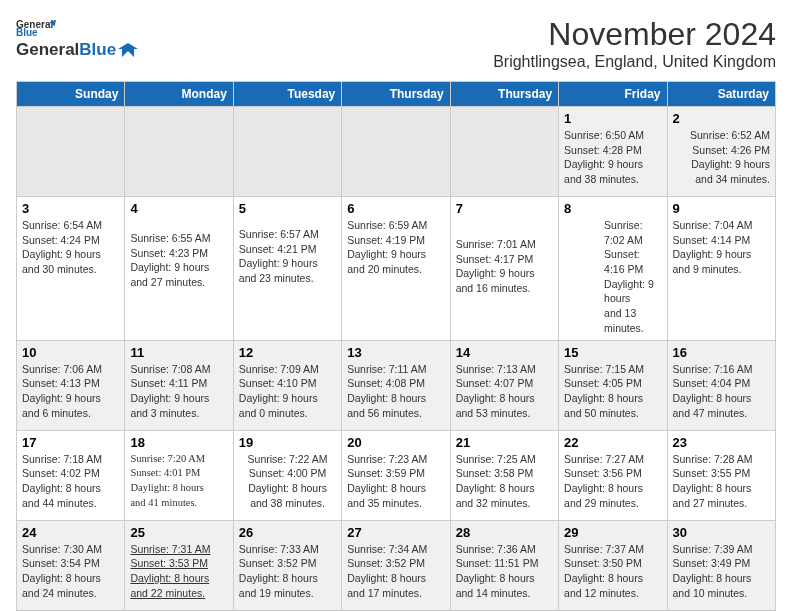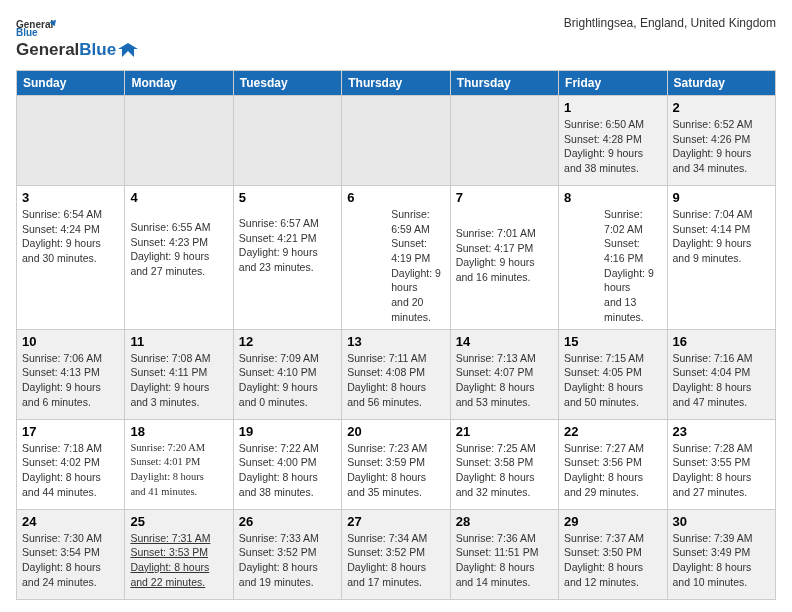--- a/index.html
+++ b/index.html
@@ -27,32 +27,32 @@
     }
     .title-area {
       text-align: right;
     }
     .month-title {
       font-size: 32px;
       font-weight: normal;
       color: #333;
     }
     .location-title {
-      font-size: 12px;
+      font-size: 16px;
       color: #333;
     }
     .calendar {
       width: 100%;
       border-collapse: collapse;
       font-size: 11px;
     }
     .calendar th {
       background: #1a6bb5;
       color: #fff;
-      text-align: left;
+      text-align: right;
       padding: 5px 6px;
       font-size: 12px;
       border: 1px solid #ccc;
     }
     .calendar td {
       border: 1px solid #ccc;
       vertical-align: top;
       padding: 4px 5px;
       height: 90px;
       width: 107px;
@@ -91,20 +91,21 @@
     </svg>
     <div style="display:flex;align-items:center;margin-top:2px;">
       <span style="font-size:17px;font-weight:bold;color:#333;">General</span>
       <span style="font-size:17px;font-weight:bold;color:#1a6bb5;margin-left:0;">Blue</span>
       <svg width="20" height="18" viewBox="0 0 20 18" style="margin-left:2px;">
         <polygon points="10,2 20,8 16,8 16,16 10,10 4,16 4,8 0,8" fill="#1a6bb5"></polygon>
       </svg>
     </div>
   </div>
   <div class="title-area">
+    <div class="month-title">November 2024</div>
     <div class="location-title">Brightlingsea, England, United Kingdom</div>
   </div>
 </div>
 
 <table class="calendar">
   <thead>
     <tr>
     <th>Sunday</th>
         <th>Monday</th>
         <th>Tuesday</th>
@@ -123,21 +124,21 @@
         <td class="empty"></td>
         <td>
           <span class="day-number">1</span>
           <div class="day-info" style="white-space: pre-line;">Sunrise: 6:50 AM
 Sunset: 4:28 PM
 Daylight: 9 hours
 and 38 minutes.</div>
         </td>
         <td>
           <span class="day-number">2</span>
-          <div class="day-info" style="white-space: pre-line;">Sunrise: 6:52 AM
+          <div class="day-info" style="white-space: pre-line; text-align: right;">Sunrise: 6:52 AM
 Sunset: 4:26 PM
 Daylight: 9 hours
 and 34 minutes.</div>
         </td>
       </tr>
       <tr>
         <td>
           <span class="day-number">3</span>
           <div class="day-info" style="white-space: pre-line;">Sunrise: 6:54 AM
 Sunset: 4:24 PM
@@ -153,21 +154,21 @@
         </td>
         <td>
           <span class="day-number">5</span>
           <div class="day-info" style="white-space: pre-line; margin-top: 11px;">Sunrise: 6:57 AM
 Sunset: 4:21 PM
 Daylight: 9 hours
 and 23 minutes.</div>
         </td>
         <td>
           <span class="day-number">6</span>
-          <div class="day-info" style="white-space: pre-line; margin-left: 44px;">Sunrise: 6:59 AM
+          <div class="day-info" style="white-space: pre-line;">Sunrise: 6:59 AM
 Sunset: 4:19 PM
 Daylight: 9 hours
 and 20 minutes.</div>
         </td>
         <td>
           <span class="day-number">7</span>
           <div class="day-info" style="white-space: pre-line; margin-top: 21px;">Sunrise: 7:01 AM
 Sunset: 4:17 PM
 Daylight: 9 hours
 and 16 minutes.</div>
@@ -248,21 +249,21 @@
         </td>
         <td>
           <span class="day-number">18</span>
           <div class="day-info" style="white-space: pre-line; font-family: Liberation Serif, serif;">Sunrise: 7:20 AM
 Sunset: 4:01 PM
 Daylight: 8 hours
 and 41 minutes.</div>
         </td>
         <td>
           <span class="day-number">19</span>
-          <div class="day-info" style="white-space: pre-line;">Sunrise: 7:22 AM
+          <div class="day-info" style="white-space: pre-line; text-align: center;">Sunrise: 7:22 AM
 Sunset: 4:00 PM
 Daylight: 8 hours
 and 38 minutes.</div>
         </td>
         <td>
           <span class="day-number">20</span>
           <div class="day-info" style="white-space: pre-line;">Sunrise: 7:23 AM
 Sunset: 3:59 PM
 Daylight: 8 hours
 and 35 minutes.</div>

